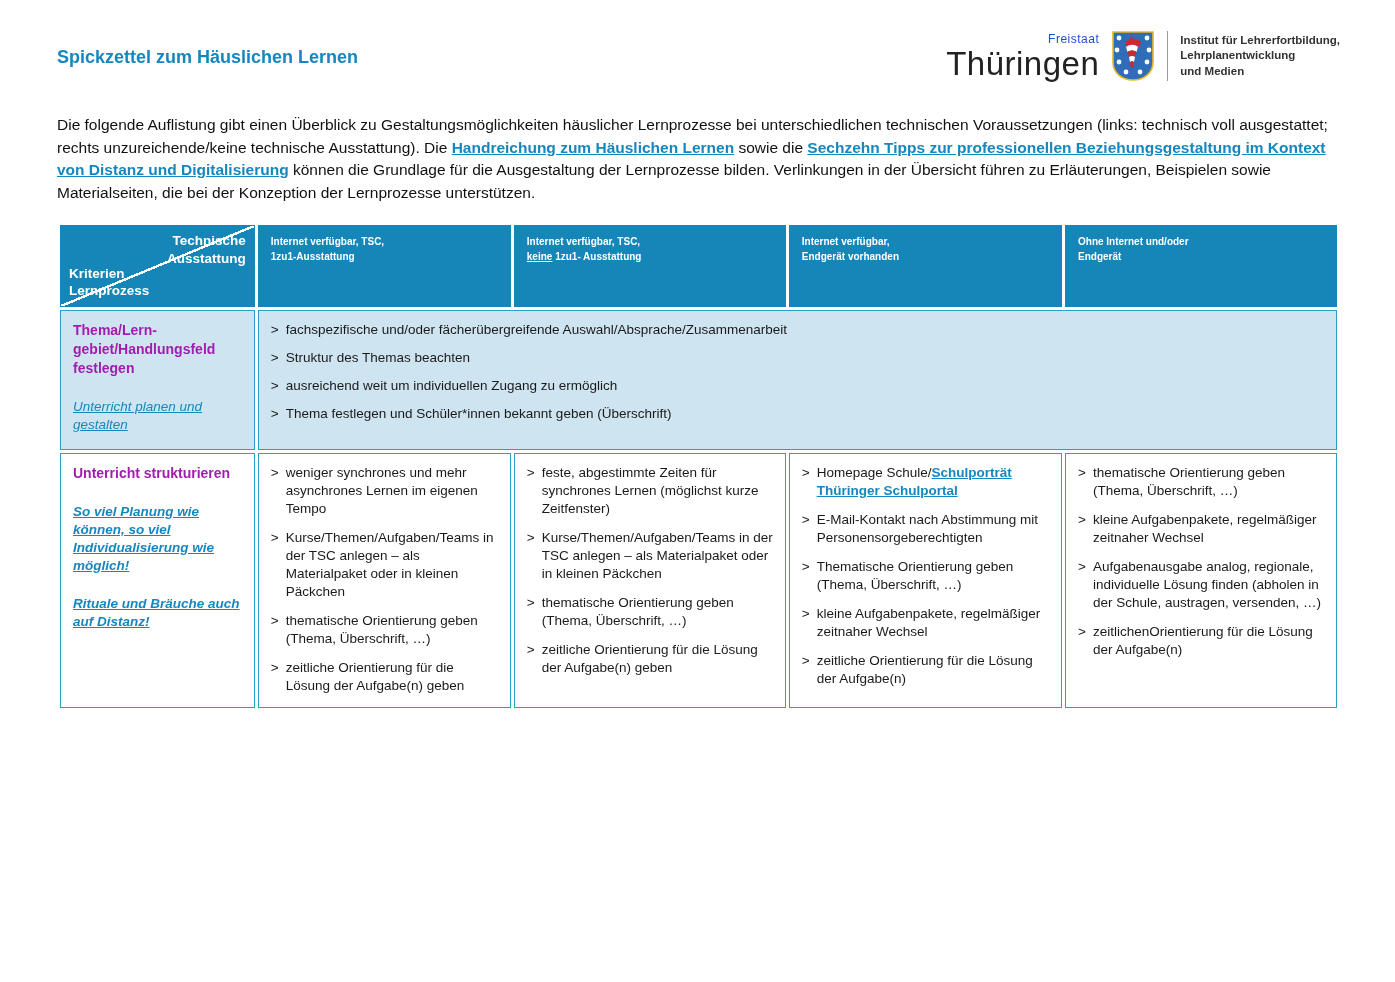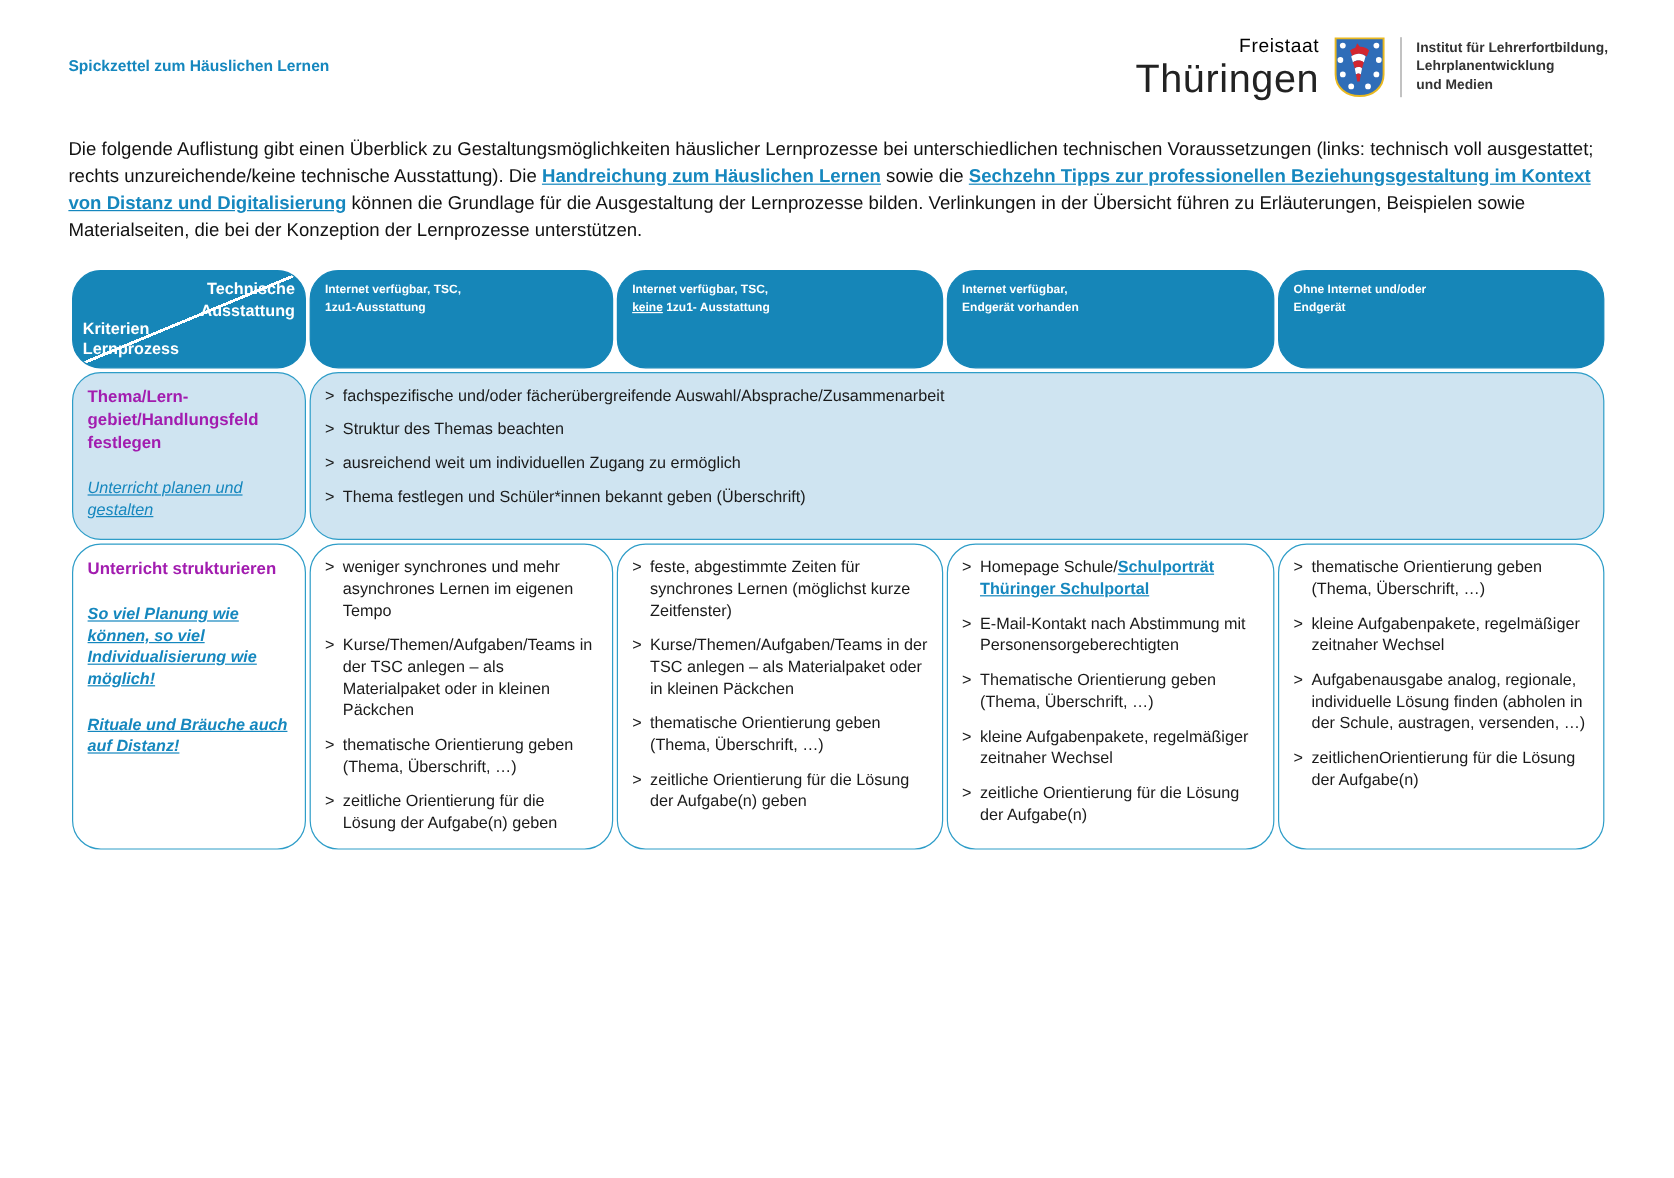--- a/index.html
+++ b/index.html
@@ -10,25 +10,25 @@
     color:#1a1a1a;
     position:relative;
     overflow:hidden;
   }
   .page { padding:30px 55px 0 57px; }
 
   
   .topbar { display:flex; justify-content:space-between; align-items:flex-start; }
   .doc-title {
     margin-top:17px;
-    font-size:13px; font-weight:bold; color:#1587be;
+    font-size:18px; font-weight:bold; color:#1587be;
   }
   .logo { display:flex; align-items:center; gap:12px; }
   .logo-wordmark { text-align:right; line-height:1; }
-  .logo-freistaat { font-size:16px; color:#000000; letter-spacing:.5px; }
+  .logo-freistaat { font-size:12px; color:#1d4ed8; letter-spacing:.5px; }
   .logo-thueringen { font-size:33px; color:#222; letter-spacing:.5px; margin-top:2px; }
   .logo-crest { width:44px; height:52px; }
   .logo-divider { width:1px; height:50px; background:#9a9a9a; }
   .logo-institute { font-size:11.5px; font-weight:bold; color:#333; line-height:1.35; }
 
   
   .intro {
     margin-top:32px;
     font-size:15.5px; line-height:22.5px; color:#111;
     text-align:left;
@@ -44,21 +44,21 @@
     table-layout:fixed;
     border-collapse:separate;
     border-spacing:3px;
   }
   col.c-crit { width:15.4%; }
   col.c-1 { width:20.0%; }
   col.c-2 { width:21.5%; }
   col.c-3 { width:21.6%; }
   col.c-4 { width:21.5%; }
 
-  td { vertical-align:top;border-radius:24px; }
+  td { vertical-align:top; }
 
   
   td.hd {
     background:#1686b8;
     color:#ffffff; font-weight:bold; font-size:10px; line-height:1.45;
     padding:9px 10px 9px 12px;
     height:82px;
     border:1px solid #1686b8;
   }
   td.hd-corner {

